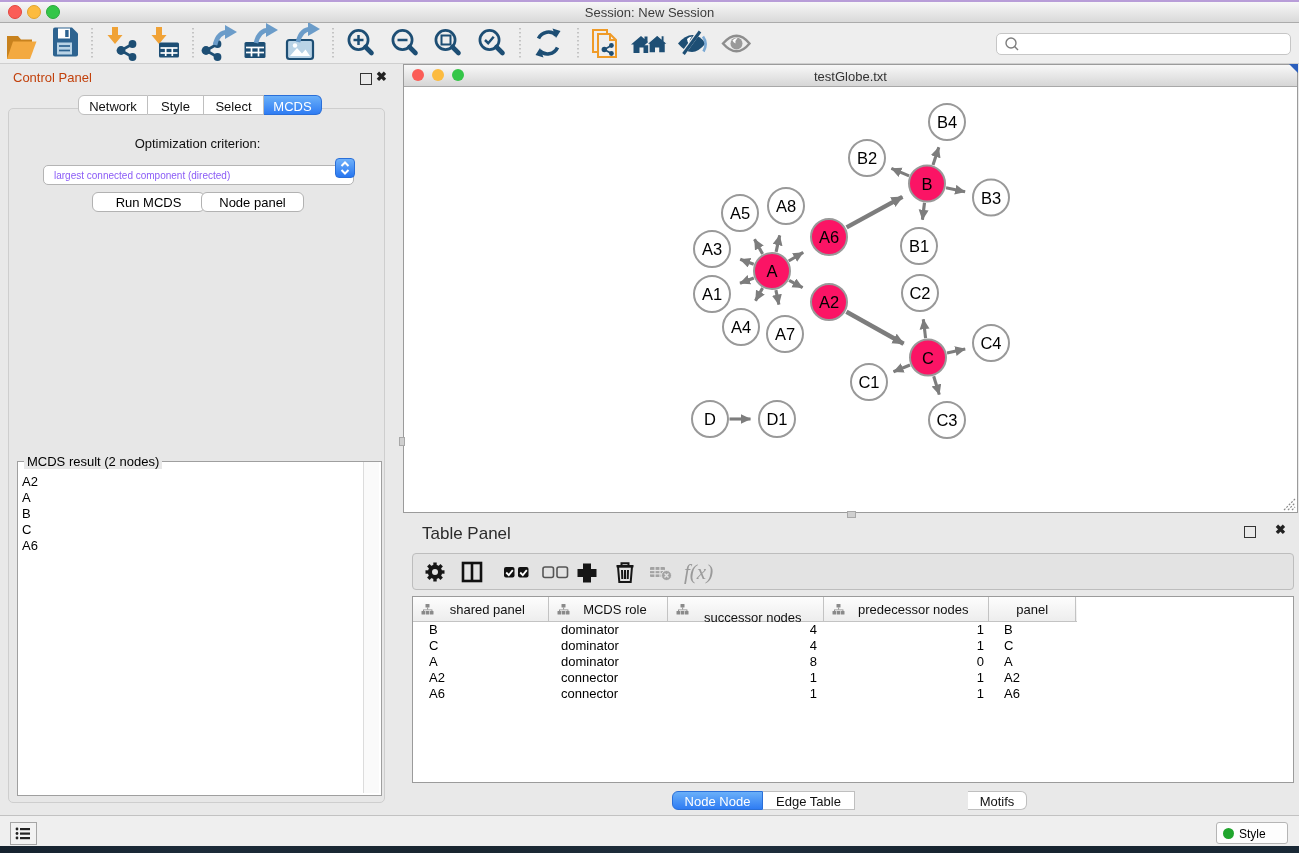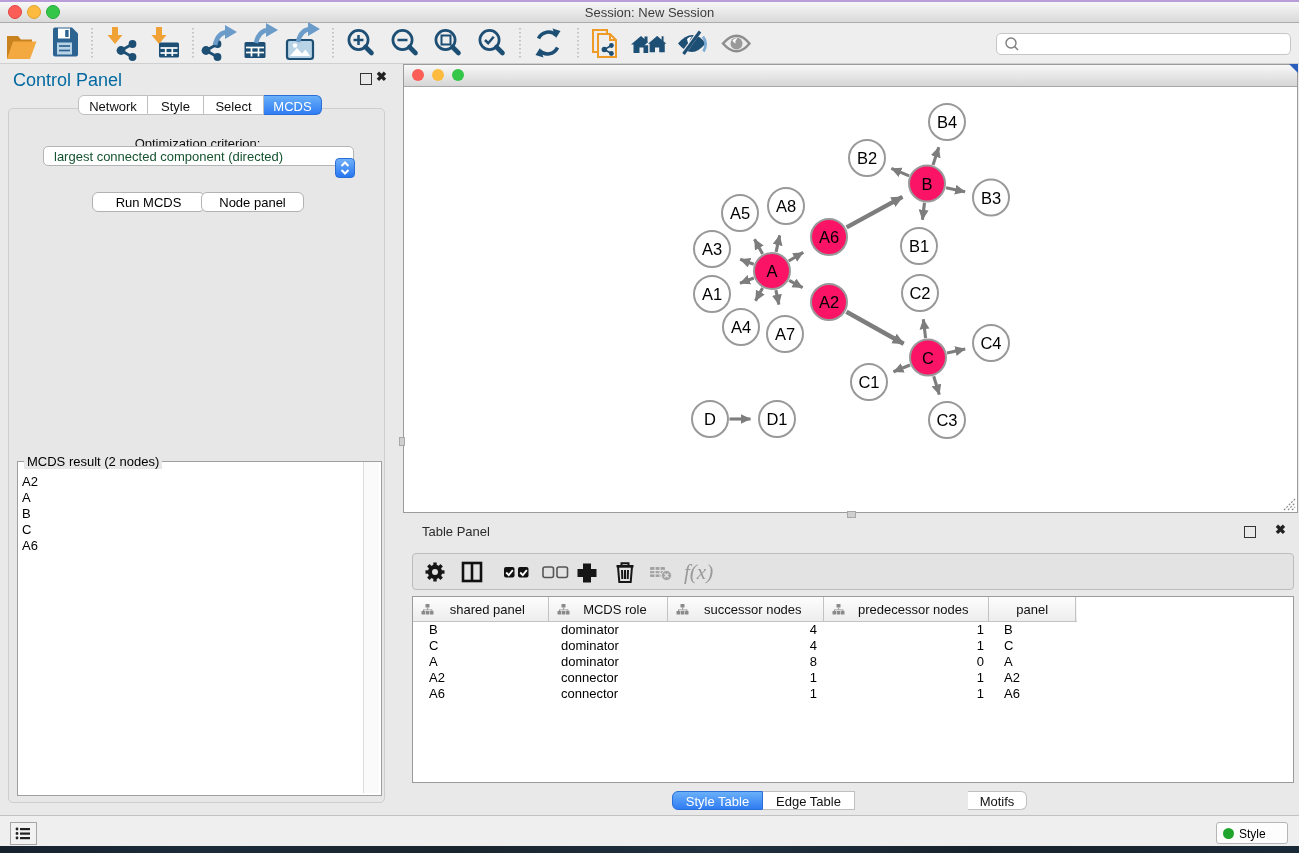--- a/index.html
+++ b/index.html
@@ -9,50 +9,50 @@
 
 #topline{left:0;top:0;width:1299px;height:2px;background:#b89dd8;}
 #titlebar{left:0;top:2px;width:1299px;height:20px;
  background:linear-gradient(#f7f7f7,#d9d9d9);border-bottom:1px solid #ababab;}
 .tl{width:12px;height:12px;border-radius:50%;top:5px;}
 #title{width:1299px;text-align:center;top:5px;font-size:13px;color:#3c3c3c;}
 #toolbar{left:0;top:23px;width:1299px;height:40px;background:#eeeeee;border-bottom:1px solid #cfcfcf;}
 #searchbox{left:996px;top:33px;width:293px;height:20px;background:#fff;
  border:1px solid #c6c6c6;border-radius:5px;}
 
-#cp-title{left:13px;top:70px;font-size:18px;color:#0369a1;}
+#cp-title{left:13px;top:70px;font-size:13px;color:#c2410c;}
 .winbtn-sq{width:10px;height:10px;border:1.6px solid #333;}
 .winbtn-x{font-size:13px;font-weight:bold;color:#222;}
 #tabs{left:78px;top:95px;height:22px;display:flex;z-index:5;justify-content:center;}
 .tab{height:20px;line-height:21px;box-sizing:border-box;font-size:13px;color:#111;
  background:#fff;border:1px solid #bfbfbf;border-left:none;text-align:center;}
 .tab.first{border-left:1px solid #bfbfbf;border-radius:6px 0 0 6px;}
 .tab.sel{background:linear-gradient(#6ab0f9,#2f7cf3);color:#fff;border-color:#2a6fd8;border-radius:0 6px 6px 0;}
 #cp-pane{left:8px;top:108px;width:375px;height:693px;background:#e7e7e7;
  border:1px solid #cecece;border-radius:5px;}
 #optlabel{z-index:3;left:0;top:136px;width:395px;text-align:center;font-size:13px;color:#111;}
-#combo{z-index:3;left:43px;top:146px;width:311px;height:20px;background:#fff;border:1px solid #b4b4b4;
- border-radius:5px;font-size:13px;line-height:20px;padding-left:10px;box-sizing:border-box;color:#14532d;}
+#combo{z-index:3;left:43px;top:165px;width:311px;height:20px;background:#fff;border:1px solid #b4b4b4;
+ border-radius:5px;font-size:10px;line-height:20px;padding-left:10px;box-sizing:border-box;color:#8b5cf6;}
 #combobtn{z-index:3;left:335px;top:158px;width:20px;height:20px;border-radius:4px;
  background:linear-gradient(#6fb1fa,#2776f0);border:1px solid #2a6fd8;box-sizing:border-box;}
 .btn{z-index:3;height:20px;background:#fff;border:1px solid #b2b2b2;border-radius:6px;
  font-size:13px;text-align:center;line-height:19px;color:#000;box-sizing:border-box;}
 #groupbox{z-index:3;left:17px;top:461px;width:363px;height:333px;border:1px solid #9f9f9f;background:#fff;}
 #grouplabel{z-index:3;left:24px;top:454px;font-size:13px;background:#e7e7e7;padding:0 3px;color:#000;}
 #mcdslist{z-index:3;left:22px;top:474px;font-size:13px;line-height:16px;color:#000;}
 #listscroll{z-index:3;left:363px;top:462px;width:15px;height:331px;background:#fafafa;border-left:1px solid #dcdcdc;}
 
 #netwin{left:403px;top:64px;width:895px;height:449px;background:#fff;
  border:1px solid #9b9b9b;box-sizing:border-box;}
 #nettitle{left:0;top:0;width:100%;height:21px;background:linear-gradient(#f8f8f8,#d6d6d6);
  border-bottom:1px solid #a8a8a8;}
 .tl2{width:12px;height:12px;border-radius:50%;top:4px;}
 #netname{width:100%;text-align:center;top:4px;font-size:13px;color:#333;}
 
-#tp-title{left:422px;top:524px;font-size:13px;color:#2b2b2b;}
+#tp-title{left:422px;top:524px;font-size:17px;color:#2b2b2b;}
 #tp-toolbar{left:412px;top:553px;width:882px;height:37px;background:#e3e3e3;
  border:1px solid #bdbdbd;border-radius:4px;box-sizing:border-box;}
 #tablebox{left:412px;top:596px;width:880px;height:185px;background:#fff;border:1px solid #9b9b9b;}
 #thead{left:0;top:0;width:664px;height:24px;background:linear-gradient(#fdfdfd,#ededed);
  border-bottom:1px solid #c3c3c3;}
 .th{position:absolute;top:0;height:24px;border-right:1px solid #c3c3c3;box-sizing:border-box;}
 .th .lbl{position:absolute;width:100%;text-align:center;top:5px;font-size:13px;color:#111;}
 .trow{position:absolute;font-size:13px;color:#000;height:16px;line-height:16px;}
 #tp-tabs{left:672px;top:791px;height:20px;display:flex;position:absolute;}
 .ttab{height:19px;line-height:20px;box-sizing:border-box;text-align:center;font-size:13px;color:#111;background:#fff;
@@ -231,20 +231,21 @@
 <div class="abs" id="groupbox"></div>
 <div class="abs" id="grouplabel">MCDS result (2 nodes)</div>
 <div class="abs" id="mcdslist">A2<br>A<br>B<br>C<br>A6</div>
 <div class="abs" id="listscroll"></div>
 
 <div class="abs" id="netwin">
  <div class="abs" id="nettitle"></div>
  <div class="abs tl2" style="left:8px;background:#fb5d57;"></div>
  <div class="abs tl2" style="left:28px;background:#fcbb3f;"></div>
  <div class="abs tl2" style="left:48px;background:#34c648;"></div>
+ <div class="abs" id="netname">testGlobe.txt</div>
  <svg class="abs" style="left:0;top:21px;" width="893" height="426" viewBox="404 85 893 426">
   <defs>
    <marker id="ar" markerUnits="userSpaceOnUse" markerWidth="13" markerHeight="12" refX="10" refY="5" orient="auto">
           <path d="M0,0 L10.5,5 L0,10 z" fill="#7d7d7d"></path>
         </marker>
    <marker id="ar2" markerUnits="userSpaceOnUse" markerWidth="15" markerHeight="14" refX="11" refY="5.5" orient="auto">
           <path d="M0,0 L12,5.5 L0,11 z" fill="#7d7d7d"></path>
         </marker>
   </defs>
   <g id="edges">
@@ -404,21 +405,21 @@
         <svg width="13" height="13" viewBox="0 0 13 13" style="position:absolute;left:8px;top:6px">
           <g fill="#8a8a8a">
             <rect x="4.5" y="1" width="4" height="3.4" rx="0.5"></rect>
             <rect x="0.5" y="8" width="3.6" height="3.4" rx="0.5"></rect>
             <rect x="4.7" y="8" width="3.6" height="3.4" rx="0.5"></rect>
             <rect x="8.9" y="8" width="3.6" height="3.4" rx="0.5"></rect>
             <path d="M6.2 4.4 h0.9 v2 h-0.9 z"></path>
             <path d="M2 8 v-1.6 h9.4 V8 h-0.9 v-0.8 H2.9 V8 z"></path>
           </g>
         </svg>
-        <div class="lbl" style="padding-left:14px;box-sizing:border-box;">successor nodes</div>
+        <div class="lbl" style="padding-left:14px;box-sizing:border-box;margin-top:8px;">successor nodes</div>
       </div>
 <div class="th" style="left:411.3px;width:164.9px;">
         <svg width="13" height="13" viewBox="0 0 13 13" style="position:absolute;left:8px;top:6px">
           <g fill="#8a8a8a">
             <rect x="4.5" y="1" width="4" height="3.4" rx="0.5"></rect>
             <rect x="0.5" y="8" width="3.6" height="3.4" rx="0.5"></rect>
             <rect x="4.7" y="8" width="3.6" height="3.4" rx="0.5"></rect>
             <rect x="8.9" y="8" width="3.6" height="3.4" rx="0.5"></rect>
             <path d="M6.2 4.4 h0.9 v2 h-0.9 z"></path>
             <path d="M2 8 v-1.6 h9.4 V8 h-0.9 v-0.8 H2.9 V8 z"></path>
@@ -452,21 +453,21 @@
 <div class="trow" style="left:411px;top:73px;width:160px;text-align:right;">1</div>
 <div class="trow" style="left:591px;top:73px;">A2</div>
 <div class="trow" style="left:16px;top:89px;">A6</div>
 <div class="trow" style="left:148px;top:89px;">connector</div>
 <div class="trow" style="left:254px;top:89px;width:150px;text-align:right;">1</div>
 <div class="trow" style="left:411px;top:89px;width:160px;text-align:right;">1</div>
 <div class="trow" style="left:591px;top:89px;">A6</div>
 </div>
 </div>
 <div class="abs" id="tp-tabs">
- <div class="ttab sel first" style="width:91px;">Style Table</div>
+ <div class="ttab sel first" style="width:91px;">Node Node</div>
     <div class="ttab" style="width:92px;">Edge Table</div>
     <div class="ttab" style="width:113px;margin-top:44px;">Network Table</div>
     <div class="ttab last" style="width:59px;">Motifs</div>
 </div>
 
 <div class="abs" id="statusbar"></div>
 <div class="abs" id="listbtn"><svg width="25" height="21" viewBox="0 0 25 21">
       <g fill="#222">
         <circle cx="6" cy="6" r="1.4"></circle>
         <circle cx="6" cy="10.5" r="1.4"></circle>

